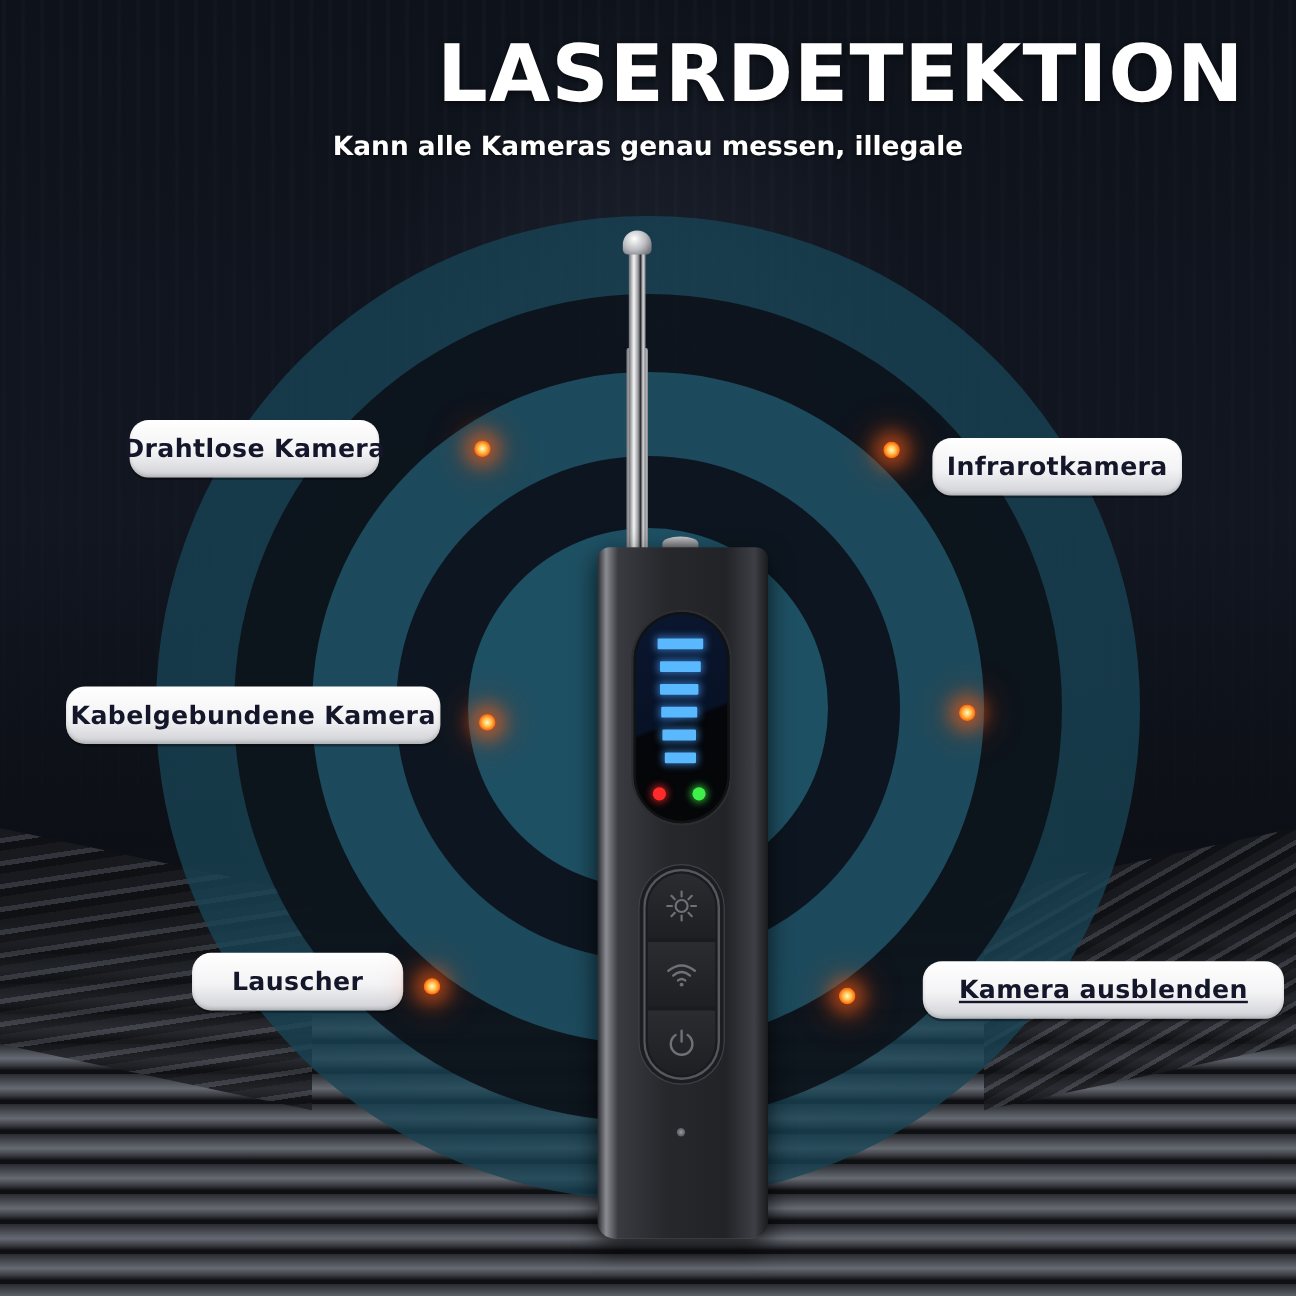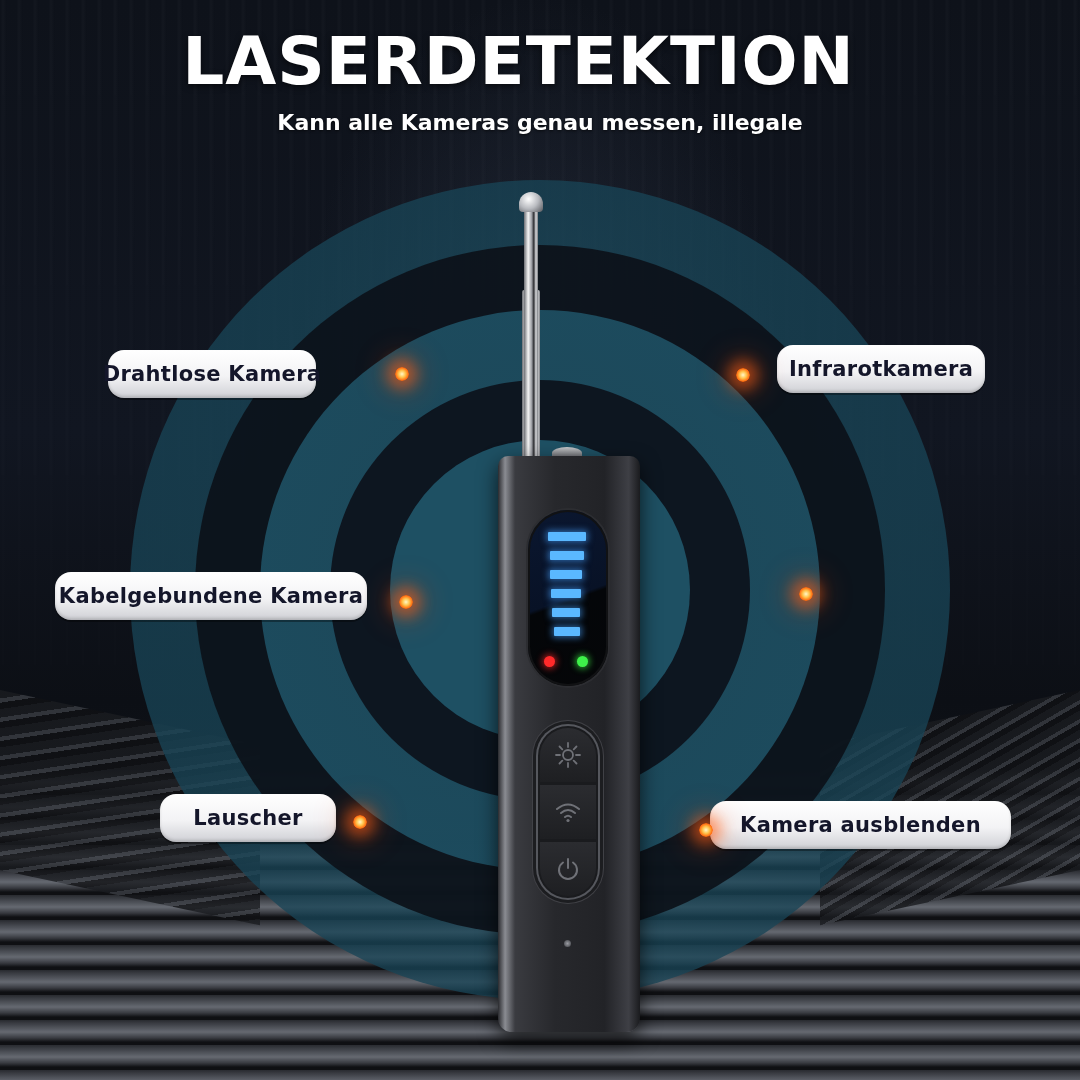--- a/index.html
+++ b/index.html
@@ -47,21 +47,21 @@
       left: 50%; top: 590px; transform: translate(-50%, -50%);
     }
     .ring-1 { width: 820px; height: 820px; background: radial-gradient(circle, rgba(28,72,90,0.55) 0%, rgba(25,70,88,0.75) 60%, rgba(22,62,80,0.85) 100%); }
     .ring-gap-1 { width: 690px; height: 690px; background: #0c1119; opacity: 0.92; }
     .ring-2 { width: 560px; height: 560px; background: radial-gradient(circle, rgba(34,88,108,0.75), rgba(30,82,102,0.9)); }
     .ring-gap-2 { width: 420px; height: 420px; background: #0c1119; opacity: 0.9; }
     .ring-3 { width: 300px; height: 300px; background: rgba(32,86,106,0.9); }
 
     
     .title {
-      position: absolute; left: 0; top: 22px; width: 1037px; text-align: center;
+      position: absolute; left: 0; top: 22px; width: 1037px; text-align: right;
       color: #ffffff; font-family: "DejaVu Sans", sans-serif; font-weight: bold;
       font-size: 66px; letter-spacing: 1px; line-height: 80px;
       text-shadow: 0 2px 6px rgba(0,0,0,0.6);
     }
     .subtitle {
       position: absolute; left: 0; top: 108px; width: 1080px; text-align: center;
       color: #ffffff; font-weight: bold; font-size: 22px; line-height: 29px;
       text-shadow: 0 1px 3px rgba(0,0,0,0.6);
     }
     .subtitle span { display: block; }
@@ -172,28 +172,28 @@
   <div class="label" style="left:55px; top:572px; width:312px;">
     <span>Kabelgebundene Kamera</span>
   </div>
   <div class="dot" style="left:406px; top:602px;"></div>
 
   <div class="label" style="left:160px; top:794px; width:176px;">
     <span>Lauscher</span>
   </div>
   <div class="dot" style="left:360px; top:822px;"></div>
 
-  <div class="label" style="left:777px; top:345px; width:208px;">
+  <div class="label" style="left:777px; top:365px; width:208px;">
     <span>Infrarotkamera</span>
   </div>
   <div class="dot" style="left:743px; top:375px;"></div>
 
   <div class="dot" style="left:806px; top:594px;"></div>
 
-  <div class="label" style="left:710px; top:801px; width:301px;">
+  <div class="label" style="left:769px; top:801px; width:301px;text-decoration:underline;">
     <span>Kamera ausblenden</span>
   </div>
   <div class="dot" style="left:706px; top:830px;"></div>
 
   <div class="antenna-seg"></div>
   <div class="antenna"></div>
   <div class="antenna-tip"></div>
   <div class="device-top-knob"></div>
 
   <div class="device">

